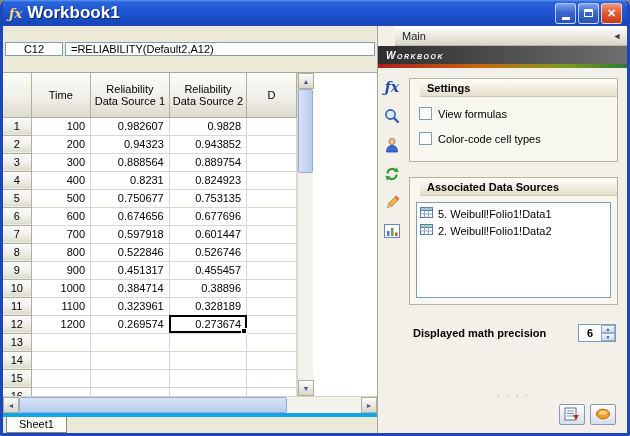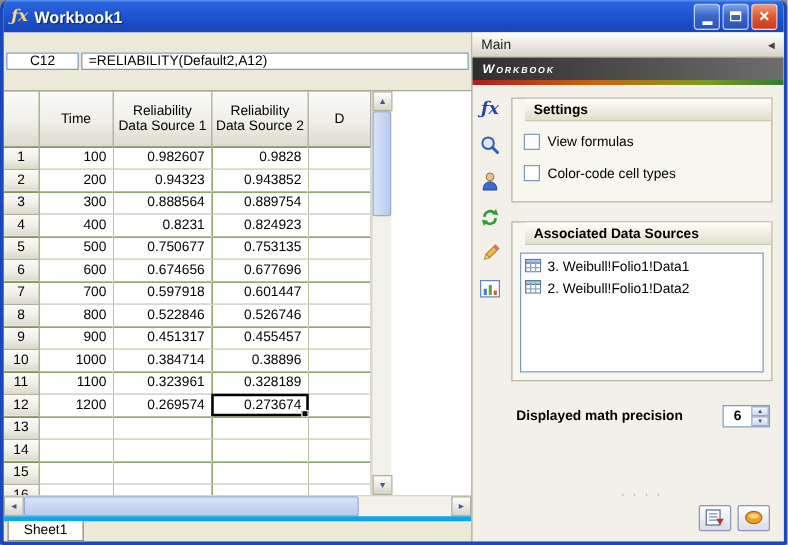--- a/index.html
+++ b/index.html
@@ -4,21 +4,21 @@
 <style>
   * { margin:0; padding:0; box-sizing:border-box; }
   body { width:630px; height:436px; font-family:"Liberation Sans",sans-serif; font-size:11px; background:#888; }
   .window { width:630px; height:436px; display:flex; flex-direction:column; overflow:hidden;
             border-left:3px solid #1b47bb; border-right:3px solid #1b47bb; border-bottom:3px solid #1b47bb;
             border-radius:7px 7px 3px 3px; background:#ece9d8; }
   
   .titlebar { flex:0 0 26px; display:flex; align-items:center; padding:0 5px 0 6px;
               background:linear-gradient(180deg,#5a96f2 0%,#2a64dc 8%,#2058d4 40%,#1747bc 90%,#1c49b8 100%); }
   .app-icon { color:#ffd77a; font-family:"DejaVu Serif",serif; font-style:italic; font-weight:bold; font-size:13px; margin-right:5px; }
-  .title { color:#fff; font-weight:bold; font-size:13px; text-shadow:1px 1px 1px rgba(0,0,0,.55); flex:1; }
+  .title { color:#fff; font-weight:bold; font-size:17px; text-shadow:1px 1px 1px rgba(0,0,0,.55); flex:1; }
   .tbtn { width:21px; height:21px; margin-left:2px; border-radius:3px; border:1px solid rgba(255,255,255,.65);
           display:flex; align-items:center; justify-content:center; color:#fff; font-size:11px; font-weight:bold; }
   .tbtn.min, .tbtn.max { background:linear-gradient(180deg,#7ba2ee,#3a66cc 45%,#2a52b8); }
   .tbtn.close { background:linear-gradient(180deg,#f0997c,#e25b33 45%,#c43c1d); }
   .min-glyph { width:8px; height:3px; background:#fff; margin-top:10px; }
   .max-glyph { width:9px; height:8px; border:1px solid #fff; border-top:3px solid #fff; }
   
   .content { flex:1; display:flex; min-height:0; }
   .left { width:374px; display:flex; flex-direction:column; }
   .right { flex:1; display:flex; flex-direction:column; border-left:1px solid #aca899; background:#f2f0e8; }
@@ -46,21 +46,21 @@
   .vtrack { flex:1; display:flex; flex-direction:column; }
   .vthumb { height:84px; background:linear-gradient(90deg,#d7e2f7,#b9cbee); border:1px solid #94accf; border-radius:2px; }
   .hscroll { flex:0 0 16px; display:flex; background:#f2f1ea; border-top:1px solid #d8d5c8; }
   .hthumb { width:268px; background:linear-gradient(#d7e2f7,#b9cbee); border:1px solid #94accf; border-radius:2px; }
   .htrack { flex:1; }
   
   .tabbar { flex:0 0 18px; display:flex; align-items:flex-start; padding-left:3px; background:#ece9d8; border-top:4px solid #0ea5e9; }
   .tab { height:16px; padding:1px 12px 0 12px; background:#fdfdfa; border:1px solid #8a887a; border-top:none; }
   
   .main-bar { flex:0 0 20px; display:flex; align-items:center; padding:0 3px 0 7px;
-              background:linear-gradient(#ffffff,#d8d4c6); border-bottom:1px solid #b8b5a4; }
+              background:linear-gradient(#ffffff,#d8d4c6); border-bottom:1px solid #b8b5a4;margin-left:17px; }
   .main-bar .lbl { flex:1; color:#222; }
   .back-arrow { width:14px; text-align:center; font-size:9px; color:#444; }
   .wb-header { flex:0 0 18px; display:flex; align-items:center; padding-left:8px; color:#fff;
                font-weight:bold; font-style:italic; font-variant:small-caps; font-size:10px; letter-spacing:1.5px;
                background:linear-gradient(90deg,#2e2e2e,#6e6e6e); }
   .wb-grad { flex:0 0 4px; background:linear-gradient(90deg,#b01d1d,#c9660f 40%,#7f9b1e 75%,#2e7d32); }
   .panel-body { flex:1; display:flex; min-height:0; }
   .icon-strip { width:28px; display:flex; flex-direction:column; align-items:center; padding-top:10px; gap:11px; }
   .strip-icon { width:18px; height:18px; display:flex; align-items:center; justify-content:center; }
   .fx-glyph { color:#2448b0; font-family:"DejaVu Serif",serif; font-style:italic; font-weight:bold; font-size:14px; }
@@ -339,21 +339,21 @@
             <div class="group-header">Associated Data Sources</div>
             <div class="listbox">
               <div class="ds-item">
                 <span><svg width="13" height="11">
                       <rect x="0.5" y="0.5" width="12" height="10" fill="#fff" stroke="#5878a8"></rect>
                       <rect x="0.5" y="0.5" width="12" height="3" fill="#a8c8e8" stroke="#5878a8"></rect>
                       <line x1="4.5" y1="0.5" x2="4.5" y2="10.5" stroke="#90a8c8"></line>
                       <line x1="8.5" y1="0.5" x2="8.5" y2="10.5" stroke="#90a8c8"></line>
                       <line x1="0.5" y1="7" x2="12.5" y2="7" stroke="#90a8c8"></line>
                     </svg></span>
-                <span>3. Weibull!Folio1!Data1</span>
+                <span>5. Weibull!Folio1!Data1</span>
               </div>
               <div class="ds-item">
                 <span><svg width="13" height="11">
                       <rect x="0.5" y="0.5" width="12" height="10" fill="#fff" stroke="#5878a8"></rect>
                       <rect x="0.5" y="0.5" width="12" height="3" fill="#a8e0b0" stroke="#5878a8"></rect>
                       <line x1="4.5" y1="0.5" x2="4.5" y2="10.5" stroke="#90a8c8"></line>
                       <line x1="8.5" y1="0.5" x2="8.5" y2="10.5" stroke="#90a8c8"></line>
                       <line x1="0.5" y1="7" x2="12.5" y2="7" stroke="#90a8c8"></line>
                     </svg></span>
                 <span>2. Weibull!Folio1!Data2</span>

